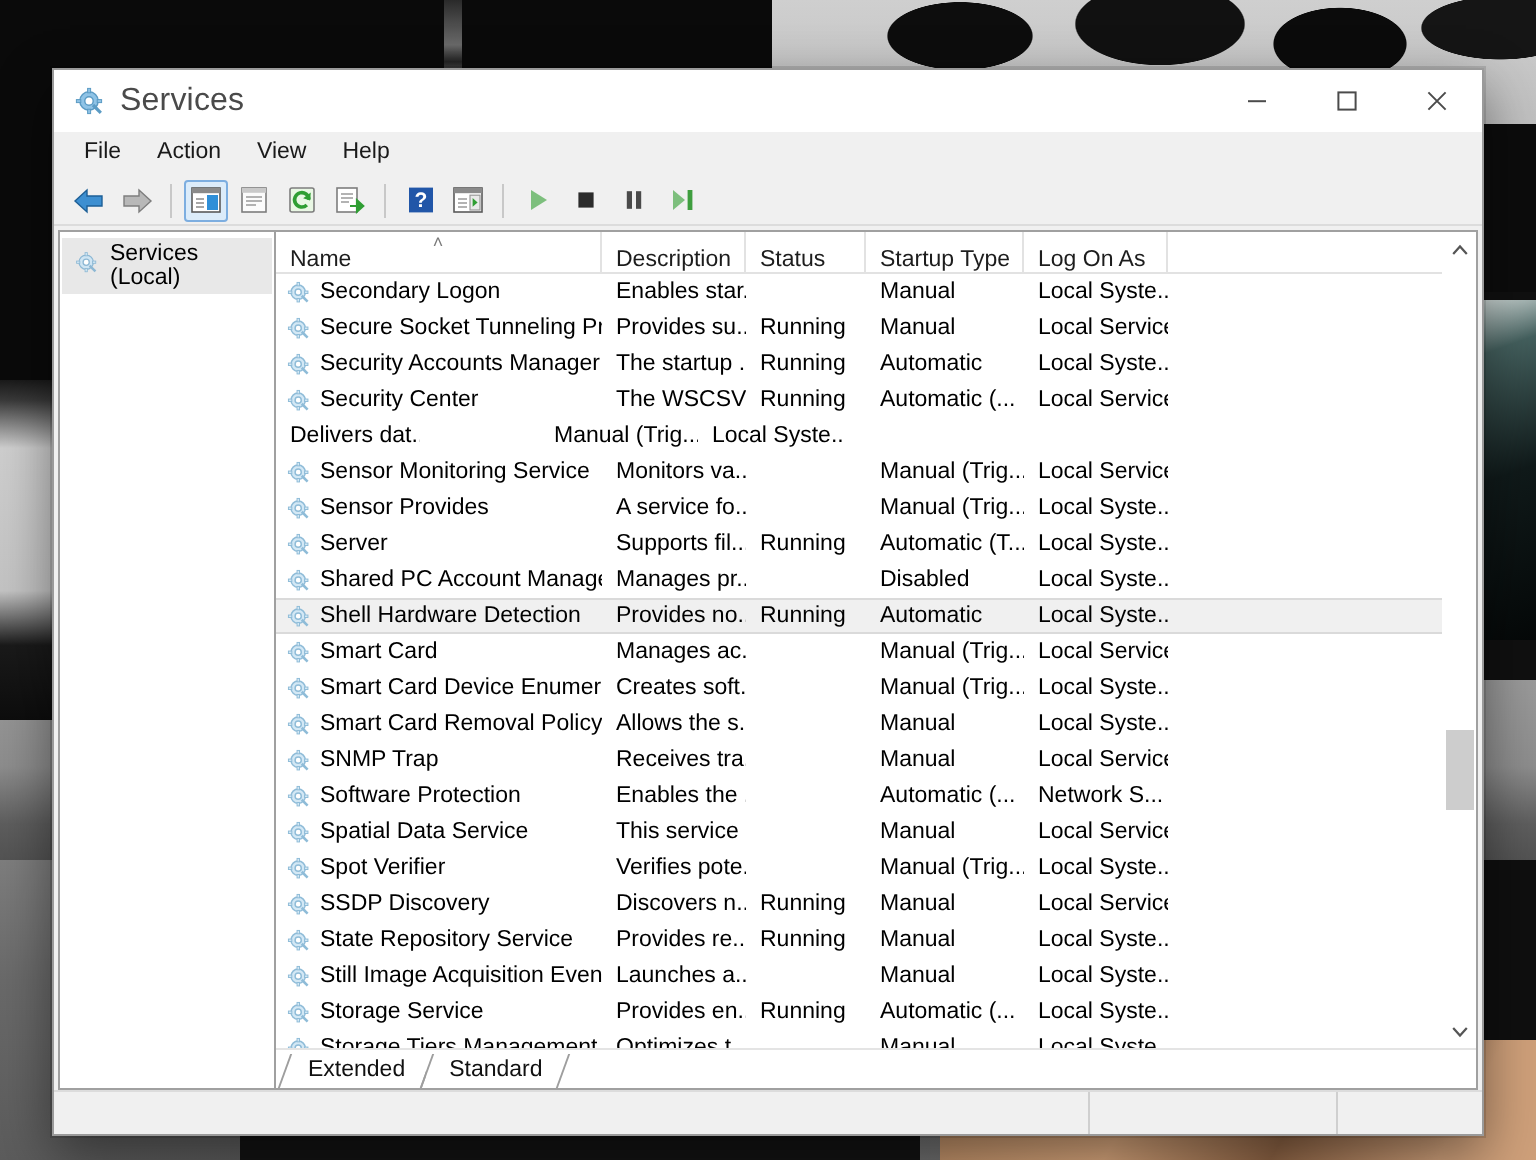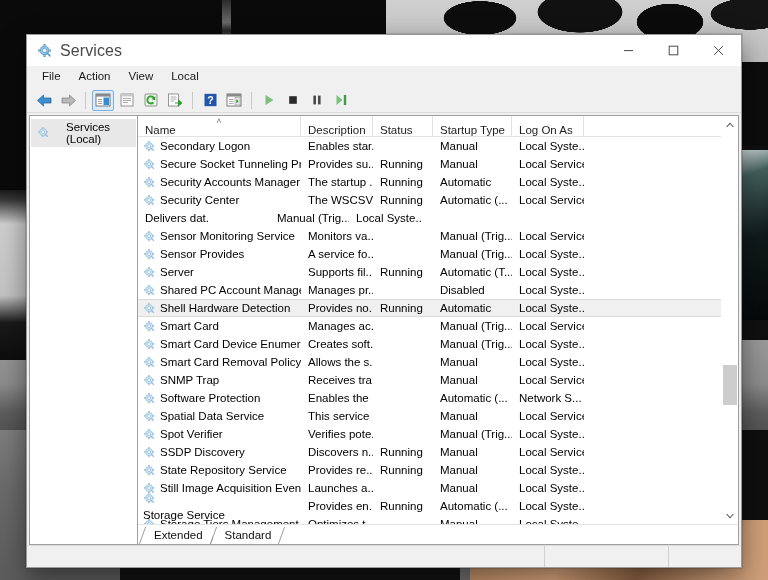--- a/index.html
+++ b/index.html
@@ -74,21 +74,21 @@
         border:1px solid transparent; border-radius:2px; }
   .tb.pressed { background:#dcecfa; border:1px solid #7daee0; }
   .tb-sep { width:1px; height:17px; background:#c8c8c8; margin:0 4px; }
 
   
   .wbody { flex:1 1 auto; display:flex; background:#f0f0f0; padding:2px 2px 0 2px; min-height:0; }
 
   
   .treepane { width:108px; flex:0 0 auto; background:#fff; border:1px solid #a0a0a0;
               border-right:none; padding:3px 0 0 0; overflow:hidden; }
-  .tree-item { display:flex; align-items:center; gap:16px; padding:2px 4px 2px 6px;
+  .tree-item { display:flex; align-items:center; gap:5px; padding:2px 4px 2px 6px;
                font-size:11.5px; color:#000; background:#e8e8e8; margin:0 1px; }
 
   
   .listpane { flex:1 1 auto; min-width:0; display:flex; flex-direction:column;
               background:#fff; border:1px solid #a0a0a0; }
   .listwrap { flex:1 1 auto; display:flex; min-height:0; }
   .listmain { flex:1 1 auto; min-width:0; display:flex; flex-direction:column; overflow:hidden; }
 
   .hdrrow { display:flex; height:21px; flex:0 0 auto; background:#fff;
             border-bottom:1px solid #e2e2e2; }
@@ -183,21 +183,21 @@
             <path d="M1.2 1.2 L9.8 9.8 M9.8 1.2 L1.2 9.8" stroke="currentColor" stroke-width="1" fill="none"></path>
           </svg>
       </div>
     </div>
   </div>
 
   <div class="menubar">
     <div class="menu-item">File</div>
     <div class="menu-item">Action</div>
     <div class="menu-item">View</div>
-    <div class="menu-item">Local</div>
+    <div class="menu-item">Help</div>
   </div>
 
   <div class="toolbar">
     <div class="tb">
       <svg width="17" height="15" viewBox="0 0 17 15">
         <path d="M7.5 2 L1.5 7.5 L7.5 13 L7.5 10 L15 10 L15 5 L7.5 5 Z" fill="#3d8fd1" stroke="#1d5f96" stroke-width="0.7"></path>
       </svg>
     </div>
     <div class="tb">
       <svg width="17" height="15" viewBox="0 0 17 15">
@@ -693,21 +693,21 @@
                     <path d="M9.7 9.7 L13.3 13.3" stroke="#8fbcd8" stroke-width="1.6" fill="none"></path>
                   </svg>
                   <span>Still Image Acquisition Events</span>
                 </div>
                 <div class="cell" style="width: 72px;">Launches a...</div>
                 <div class="cell" style="width: 60px;"></div>
                 <div class="cell" style="width: 79px;">Manual</div>
                 <div class="cell" style="width: 72px;">Local Syste...</div>
               </div>
               <div class="row">
-                <div class="cell name" style="width: 163px; flex-direction: column;">
+                <div class="cell name" style="width: 163px;">
                   <svg class="svc-ic" viewBox="0 0 16 16">
                     <circle cx="7.5" cy="7.5" r="4.4" fill="#d3e8f5" stroke="#8fbcd8" stroke-width="0.9"></circle>
                     <circle cx="7.5" cy="7.5" r="1.9" fill="#ffffff" stroke="#8fbcd8" stroke-width="0.9"></circle>
                     <g fill="#d3e8f5" stroke="#8fbcd8" stroke-width="0.6">
                       <rect x="6.8" y="1.5" width="1.5" height="2.1"></rect>
                       <rect x="6.8" y="11.4" width="1.5" height="2.1"></rect>
                       <rect x="1.5" y="6.8" width="2.1" height="1.5"></rect>
                       <rect x="11.4" y="6.8" width="2.1" height="1.5"></rect>
                     </g>
                     <path d="M9.7 9.7 L13.3 13.3" stroke="#8fbcd8" stroke-width="1.6" fill="none"></path>

